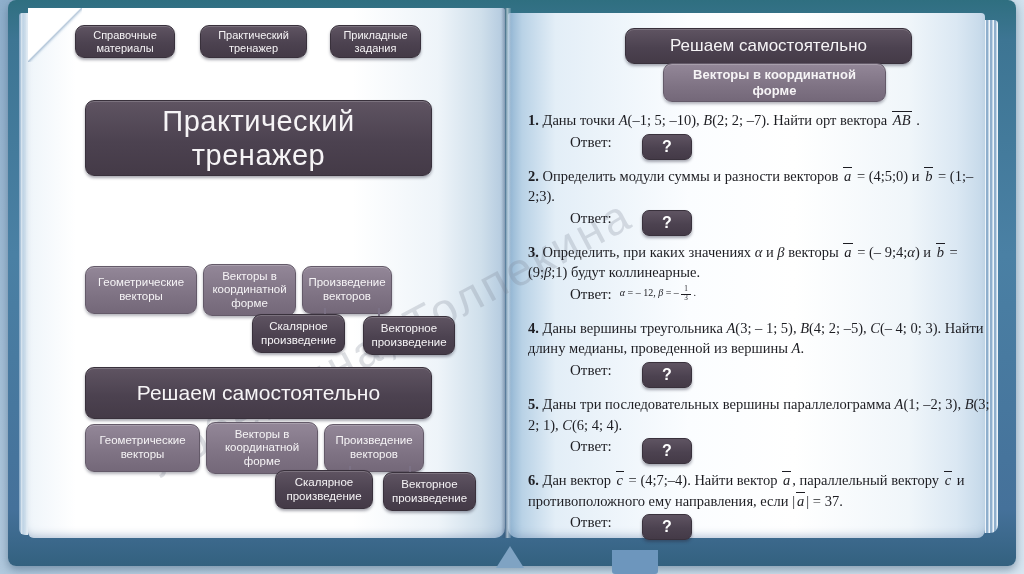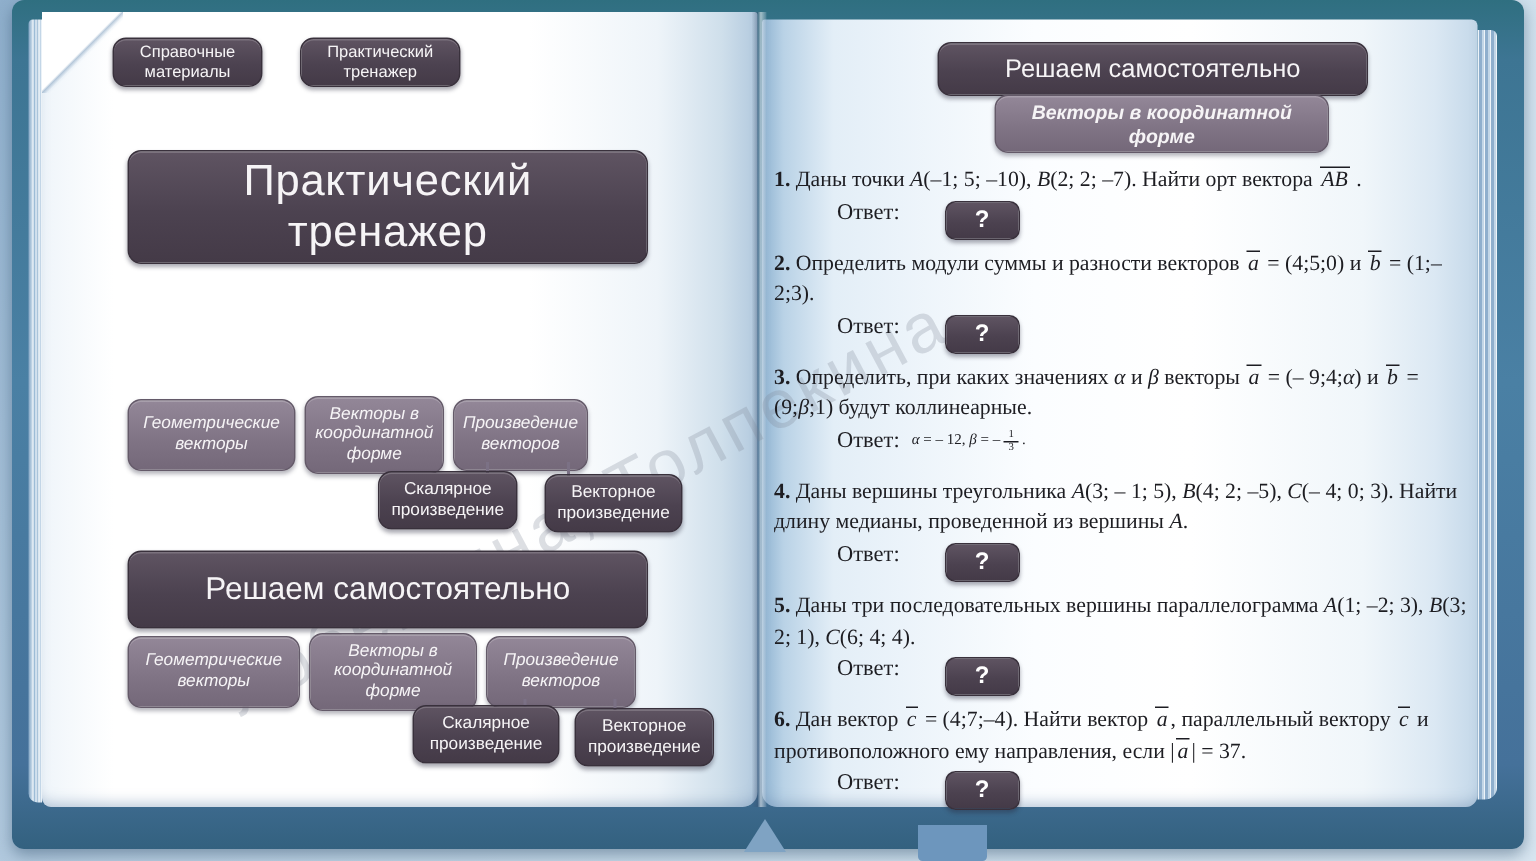--- a/index.html
+++ b/index.html
@@ -38,33 +38,33 @@
   
   .content{position:absolute;}
   .lp-content{left:28px;top:8px;width:477px;height:530px;}
   .rp-content{left:508px;top:13px;width:477px;height:525px;font-family:"Liberation Serif",serif;color:#1d1d22;}
   
   .btn-dark,.btn-mid{position:absolute;display:flex;align-items:center;justify-content:center;text-align:center;
     color:#f6f4f6;border-radius:9px;line-height:1.18;cursor:default;box-sizing:border-box;padding:2px 4px;}
   .btn-dark{background:linear-gradient(180deg,#5f5462 0%,#4c4250 55%,#443a47 100%);
     border:1px solid #39313c;box-shadow:0 2px 3px rgba(40,40,60,.4),inset 0 1px 0 rgba(255,255,255,.18);}
   .btn-mid{background:linear-gradient(180deg,#938798 0%,#7f7384 60%,#746879 100%);
-    border:1px solid #645a69;box-shadow:0 2px 3px rgba(40,40,60,.35),inset 0 1px 0 rgba(255,255,255,.2);font-style:italic;}
+    border:1px solid #645a69;box-shadow:0 2px 3px rgba(40,40,60,.35),inset 0 1px 0 rgba(255,255,255,.2);}
   .nav-btn{font-size:11px;height:33px;}
   .title-box{font-size:29px;letter-spacing:.5px;}
   .title-box span{display:inline-block;max-width:250px;}
   .sec-title{font-size:20px;}
   .sec-title2{font-size:21px;}
   .topic,.sub{font-size:11.5px;}
   .conn{position:absolute;width:2px;background:#7b7185;}
   .rp-header{font-size:17px;}
   .rp-sub{font-size:13px;font-weight:bold;}
   .rp-sub span{display:inline-block;max-width:175px;}
   
-  .problems{position:absolute;left:8px;top:95px;width:462px;}
+  .problems{position:absolute;left:20px;top:95px;width:462px;}
   .problem{font-size:14.5px;line-height:1.42;margin:2px 0;position:relative;}
   .pnum{font-weight:bold;}
   .var{font-style:italic;}
   .vec{font-style:italic;display:inline-block;position:relative;padding:0 2px;}
   .vec::before{content:"";position:absolute;top:1px;left:1px;right:1px;border-top:1.3px solid #1c1c22;}
   .frac{display:inline-block;vertical-align:-0.55em;text-align:center;font-size:0.72em;line-height:1.1;}
   .frac .num{display:block;border-bottom:1px solid #1c1c22;padding:0 3px;}
   .frac .den{display:block;}
   .answer-row{display:flex;align-items:flex-start;gap:30px;padding-left:42px;margin:3px 0 6px;height:26px;font-size:15px;}
   .answer-row.text-answer{gap:8px;}
@@ -83,20 +83,21 @@
   <div class="spine"></div>
   <div class="fold"></div>
   <div class="notch"></div>
   <div class="bookmark"></div>
 
   <div class="watermark">Лобёнкина, Толпекина</div>
 
   <div class="content lp-content">
     <button class="btn-dark nav-btn" style="left:47px;top:17px;width:100px;">Справочные материалы</button>
     <button class="btn-dark nav-btn" style="left:172px;top:17px;width:107px;">Практический тренажер</button>
+    <button class="btn-dark nav-btn" style="left:302px;top:17px;width:91px;">Прикладные задания</button>
 
     <div class="btn-dark title-box" style="left:57px;top:92px;width:347px;height:76px;">
       <span>Практический тренажер</span>
     </div>
 
     <button class="btn-mid topic" style="left:57px;top:258px;width:112px;height:48px;">Геометрические векторы</button>
     <button class="btn-mid topic" style="left:175px;top:256px;width:93px;height:52px;">Векторы в координатной форме</button>
     <button class="btn-mid topic" style="left:274px;top:258px;width:90px;height:48px;">Произведение векторов</button>
     <div class="conn" style="left:296px;top:300px;height:9px;"></div>
     <div class="conn" style="left:350px;top:300px;height:9px;"></div>

